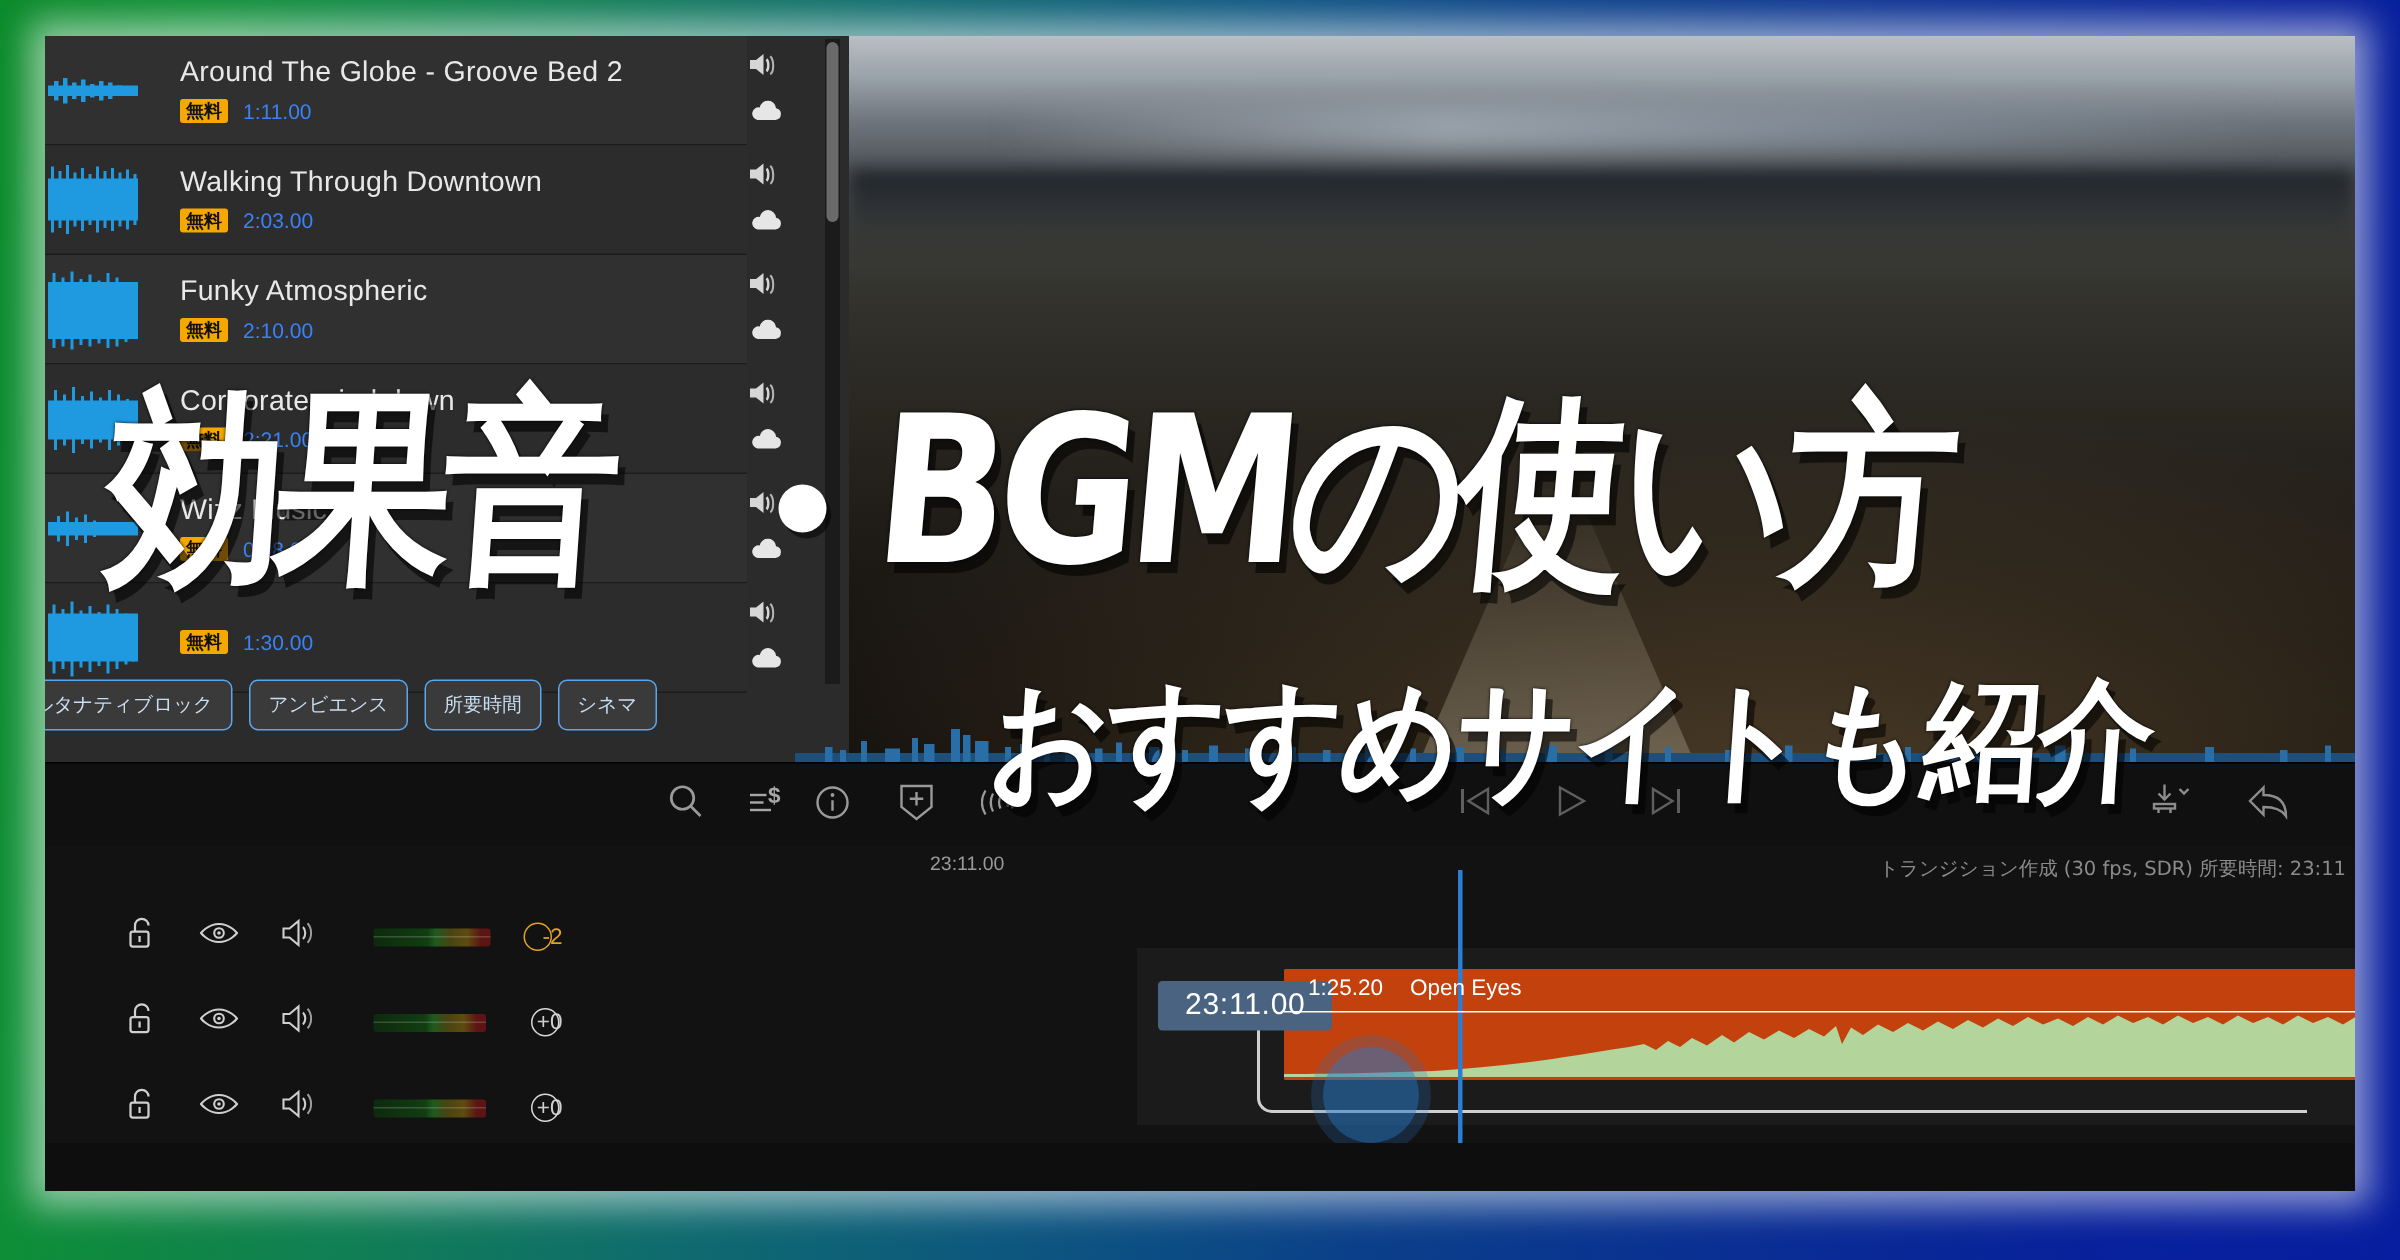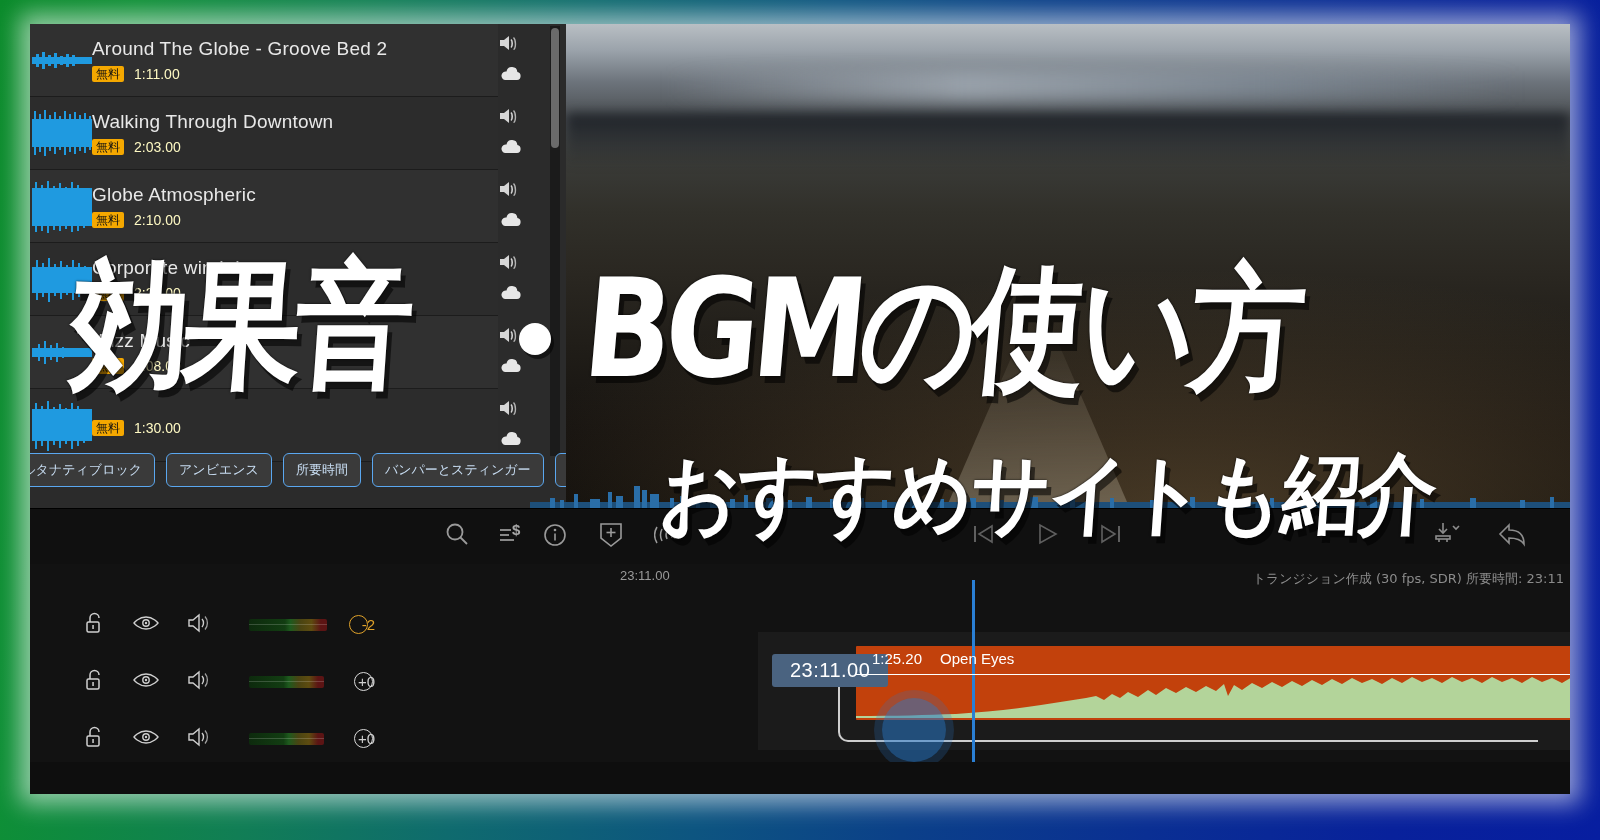--- a/index.html
+++ b/index.html
@@ -53,32 +53,32 @@
   .track-row {
     position:relative; height:73px; border-bottom:1px solid #1c1c1c;
     background:#303030; display:flex; align-items:center;
   }
   .track-row:nth-child(even){ background:#2c2c2c; }
   .wave-thumb {
     width:60px; height:60px; margin-left:2px; position:relative; flex:0 0 60px;
     overflow:hidden;
   }
   .wave-thumb svg { display:block; }
-  .track-info { }
+  .track-info { margin-left:28px; }
   .track-title {
     color:#e8e8e8; font-size:19px; letter-spacing:.2px; font-weight:400;
     white-space:nowrap;
   }
   .track-meta { display:flex; align-items:center; margin-top:6px; }
   .badge-free {
-    background:#f5a800; color:#111; font-size:12px; font-weight:400;
+    background:#f5a800; color:#111; font-size:12px; font-weight:700;
     padding:1px 4px; border-radius:2px; line-height:1.2;
     font-family:"DejaVu Sans",sans-serif;
   }
-  .track-dur { color:#fef9c3; font-size:14px; margin-left:10px; }
+  .track-dur { color:#3b82f6; font-size:14px; margin-left:10px; }
 
   
   .icon-rail {
     position:absolute; right:36px; top:0; width:32px; height:436px;
   }
   .rail-cell { height:73px; position:relative; }
   .rail-cell .spk { position:absolute; left:0; top:10px; }
   .rail-cell .cld { position:absolute; left:2px; top:43px; }
 
   
@@ -300,21 +300,21 @@
                 <rect x="27" y="7" width="2" height="48"></rect>
                 <rect x="33" y="11" width="2" height="42"></rect>
                 <rect x="39" y="6" width="2" height="50"></rect>
                 <rect x="45" y="9" width="2" height="46"></rect>
                 <rect x="51" y="12" width="2" height="40"></rect>
                 <rect x="56" y="14" width="2" height="34"></rect>
           </g>
             </svg>
         </div>
         <div class="track-info">
-          <div class="track-title">Globe Atmospheric</div>
+          <div class="track-title">Funky Atmospheric</div>
           <div class="track-meta">
             <span class="badge-free">無料</span>
             <span class="track-dur">2:10.00</span>
           </div>
         </div>
       </div>
 
       <div class="track-row">
         <div class="wave-thumb">
           <svg width="60" height="60" viewBox="0 0 60 60">
@@ -456,21 +456,20 @@
     </div>
 
     <div class="panel-scroll">
       <div class="thumb"></div>
     </div>
 
     <div class="chips">
       <div class="chip">オルタナティブロック</div>
       <div class="chip">アンビエンス</div>
       <div class="chip">所要時間</div>
-      <div class="chip">バンパーとスティンガー</div>
       <div class="chip">シネマ</div>
     </div>
   </div>
 
   <div class="mini-wave">
     <svg width="1040" height="26" viewBox="0 0 1040 26">
       <rect x="0" y="18" width="1040" height="6" fill="#1d4f7a"></rect>
       <g fill="#2a6ea8">
         <rect x="20" y="14" width="5" height="12"></rect>
           <rect x="30" y="16" width="4" height="10"></rect>

